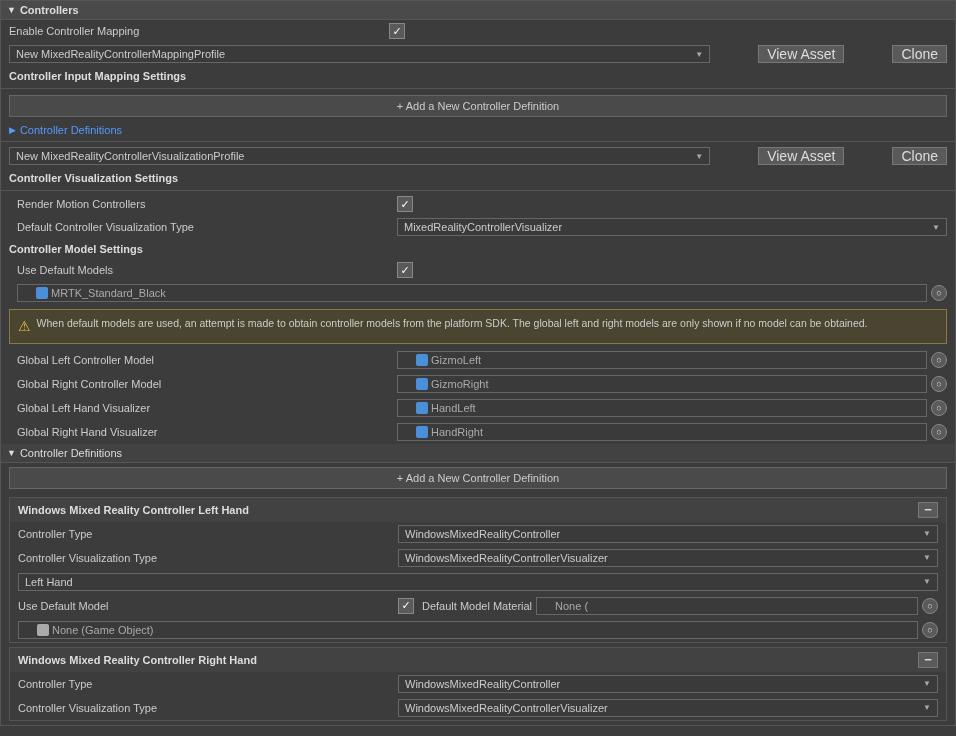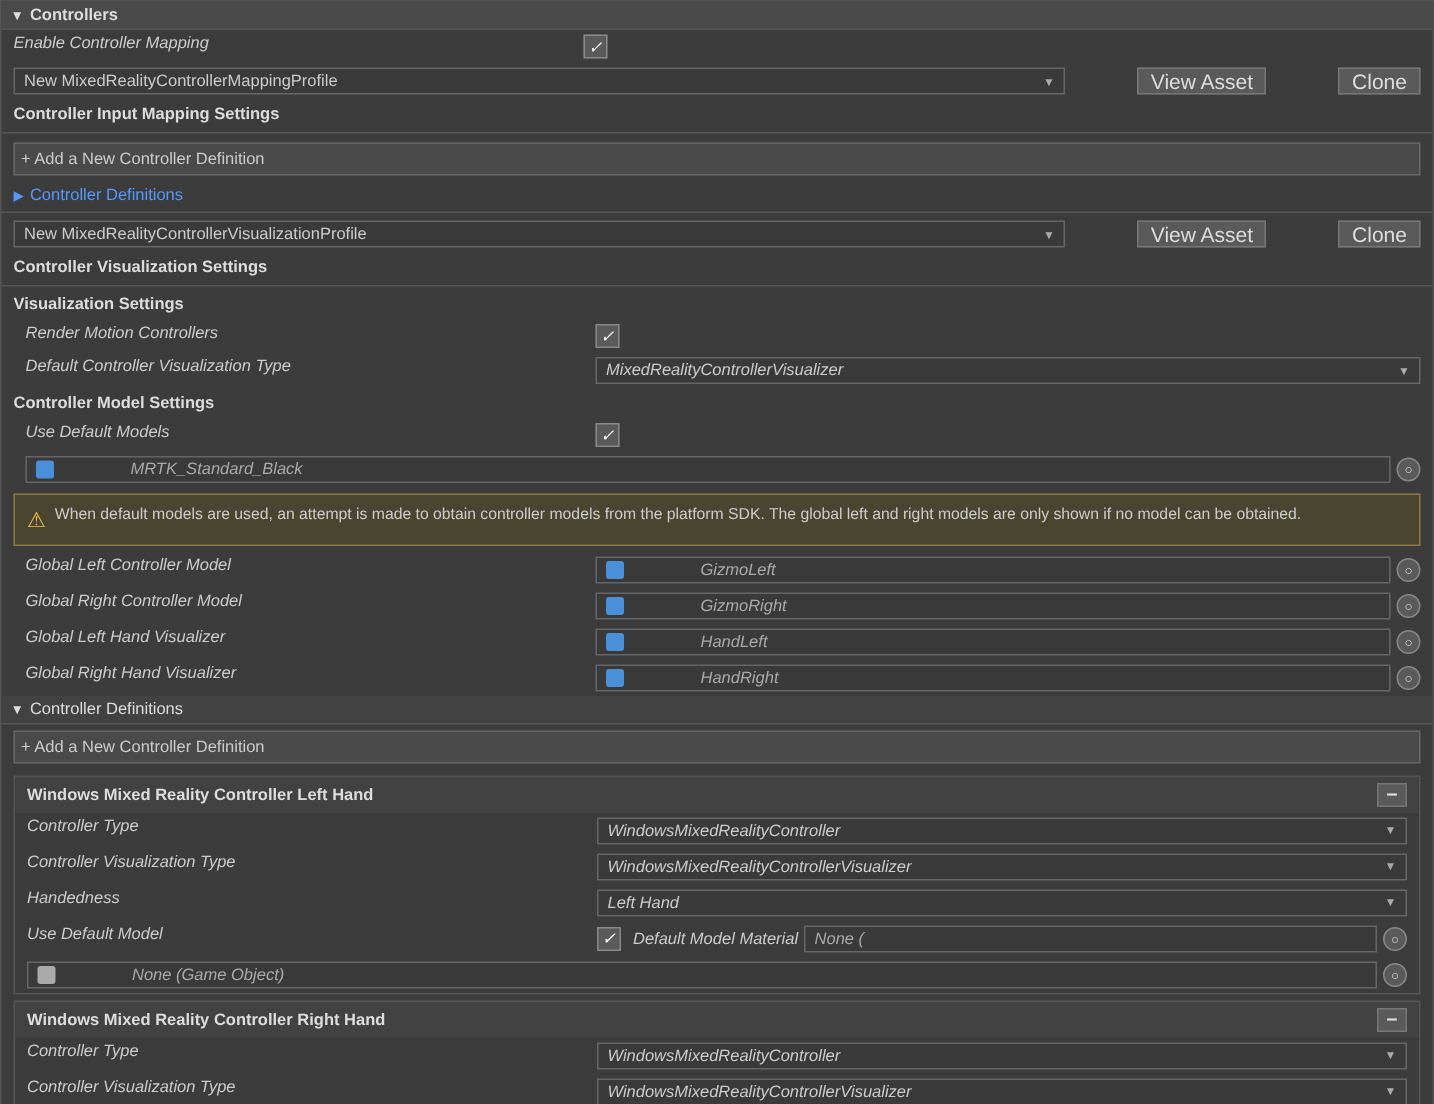--- a/index.html
+++ b/index.html
@@ -25,23 +25,23 @@
       font-size: 11px;
       cursor: pointer;
       user-select: none;
     }
     .section-header .arrow {
       margin-right: 4px;
       font-size: 9px;
     }
     .row {
       display: flex;
+      align-items: center;
       padding: 3px 8px;
       min-height: 20px;
-      font-style: italic;
     }
     .row-label {
       width: 380px;
       flex-shrink: 0;
       color: #ccc;
     }
     .row-value {
       flex: 1;
       display: flex;
       align-items: center;
@@ -89,21 +89,21 @@
       height: 18px;
       display: inline-flex;
       align-items: center;
       white-space: nowrap;
     }
     .add-btn {
       background: #4a4a4a;
       border: 1px solid #666;
       color: #ccc;
       width: 100%;
-      text-align: left;
+      text-align: center;
       padding: 4px;
       cursor: pointer;
       font-size: 11px;
     }
     .divider {
       height: 1px;
       background: #555;
       margin: 2px 0;
     }
     .indent {
@@ -128,27 +128,26 @@
       justify-content: center;
       cursor: pointer;
       margin-left: 4px;
       font-size: 9px;
       color: #ddd;
     }
     .ref-field {
       background: #3a3a3a;
       border: 1px solid #666;
       color: #aaa;
-      padding: 2px 6px;
+      padding: 2px 18px;
       flex: 1;
       height: 18px;
       display: flex;
       align-items: center;
       font-size: 11px;
-      gap: 48px;
     }
     .asset-icon {
       width: 12px;
       height: 12px;
       background: #4a90d9;
       border-radius: 2px;
       display: inline-block;
       margin-right: 3px;
       flex-shrink: 0;
     }
@@ -259,21 +258,20 @@
       <span>New MixedRealityControllerVisualizationProfile</span>
       <span class="arrow-down">▼</span>
     </div>
     <button class="btn">View Asset</button>
     <button class="btn">Clone</button>
   </div>
 
   <div class="sub-section-title indent">Controller Visualization Settings</div>
   <div class="divider"></div>
 
-  <div class="sub-section-title indent2">Visualization Settings</div>
 
   <div class="row indent">
     <div class="row-label">Render Motion Controllers</div>
     <div class="row-value">
       <div class="checkbox-cell checked"></div>
     </div>
   </div>
 
   <div class="row indent">
     <div class="row-label">Default Controller Visualization Type</div>
@@ -382,21 +380,20 @@
       <div class="row-label">Controller Visualization Type</div>
       <div class="row-value">
         <div class="dropdown">
           <span>WindowsMixedRealityControllerVisualizer</span>
           <span class="arrow-down">▼</span>
         </div>
       </div>
     </div>
 
     <div class="row">
-      <div class="row-label">Handedness</div>
       <div class="row-value">
         <div class="dropdown">
           <span>Left Hand</span>
           <span class="arrow-down">▼</span>
         </div>
       </div>
     </div>
 
     <div class="row">
       <div class="row-label">Use Default Model</div>

